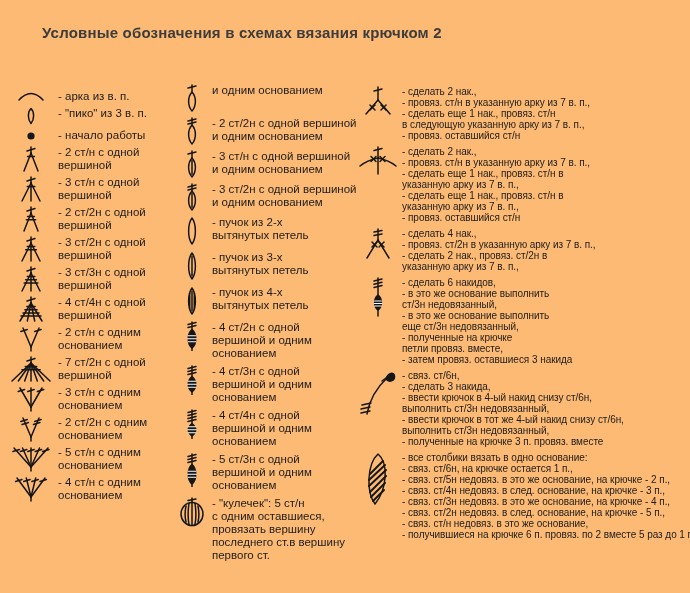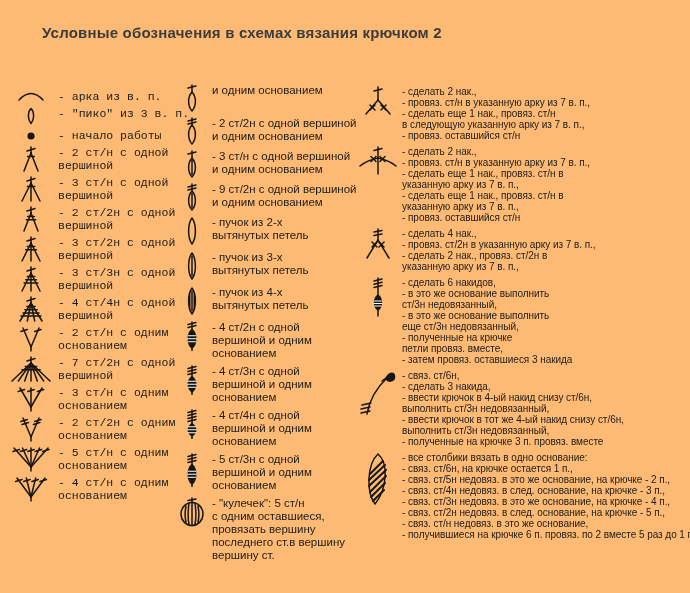--- a/index.html
+++ b/index.html
@@ -6,21 +6,21 @@
   body{
     width:690px;height:593px;background:#ffffff;overflow:hidden;
     font-family:"Liberation Sans",sans-serif;color:#1c1c1c;position:relative;
   }
   .page{position:absolute;inset:0;background:#fdba74;}
   .title{
     position:absolute;left:42px;top:24px;
     font-size:15px;font-weight:bold;color:#3c3c3c;letter-spacing:.2px;
   }
   .col{position:absolute;display:flex;flex-direction:column;}
-  .col1{left:8px;top:90px;width:168px;font-family:Liberation Mono, monospace;}
+  .col1{left:8px;top:90px;width:168px;}
   .col2{left:176px;top:84px;width:184px;}
   .col3{left:358px;top:86px;width:330px;}
   .item{display:flex;align-items:flex-start;}
   .col1 .item{margin-bottom:4px;}
   .col2 .item{margin-bottom:5px;}
   .col3 .item{margin-bottom:5px;}
   .sym{flex:0 0 auto;display:flex;justify-content:center;align-items:flex-start;}
   .col1 .sym{width:46px;}
   .col2 .sym{width:32px;}
   .col3 .sym{width:40px;}
@@ -324,21 +324,21 @@
         <span class="sym">
           <svg width="18" height="28" viewBox="0 0 18 28" fill="none" stroke="#161616" stroke-width="1.5" stroke-linecap="round" stroke-linejoin="round">
             <path d="M9 1 V8"></path>
             <path d="M5 4 L13 2"></path>
             <path d="M5 7 L13 5"></path>
             <path d="M9 8 C13.5 13 13.5 22 9 27 C4.5 22 4.5 13 9 8 Z"></path>
             <path d="M9 10.5 V24.5"></path>
           </svg>
         </span>
         <div class="txt">
-          <div>- 9 ст/2н с одной вершиной</div>
+          <div>- 3 ст/2н с одной вершиной</div>
           <div>и одним основанием</div>
         </div>
       </div>
       <div class="item">
         <span class="sym">
           <svg width="16" height="30" viewBox="0 0 16 30" fill="none" stroke="#161616" stroke-width="1.5" stroke-linecap="round" stroke-linejoin="round">
             <path d="M8 2 C12.5 8 12.5 22 8 28 C3.5 22 3.5 8 8 2 Z"></path>
           </svg>
         </span>
         <div class="txt">
@@ -463,21 +463,21 @@
             <path d="M13 5.5 V28.5"></path>
             <path d="M16 6.5 C17 13 17 22 16 27.5"></path>
             <path d="M19 9 C20 14 20 21 19 25"></path>
           </svg>
         </span>
         <div class="txt">
           <div>- "кулечек": 5 ст/н</div>
           <div>с одним оставшиеся,</div>
           <div>провязать вершину</div>
           <div>последнего ст.в вершину</div>
-          <div>вершину ст.</div>
+          <div>первого ст.</div>
         </div>
       </div>
     </div>
   <div class="col col3">
       <div class="item">
         <span class="sym">
           <svg width="32" height="30" viewBox="0 0 32 30" fill="none" stroke="#161616" stroke-width="1.5" stroke-linecap="round" stroke-linejoin="round">
             <path d="M16 1 V14"></path>
             <path d="M12 5 L20 3"></path>
             <path d="M16 14 L4 28"></path>

